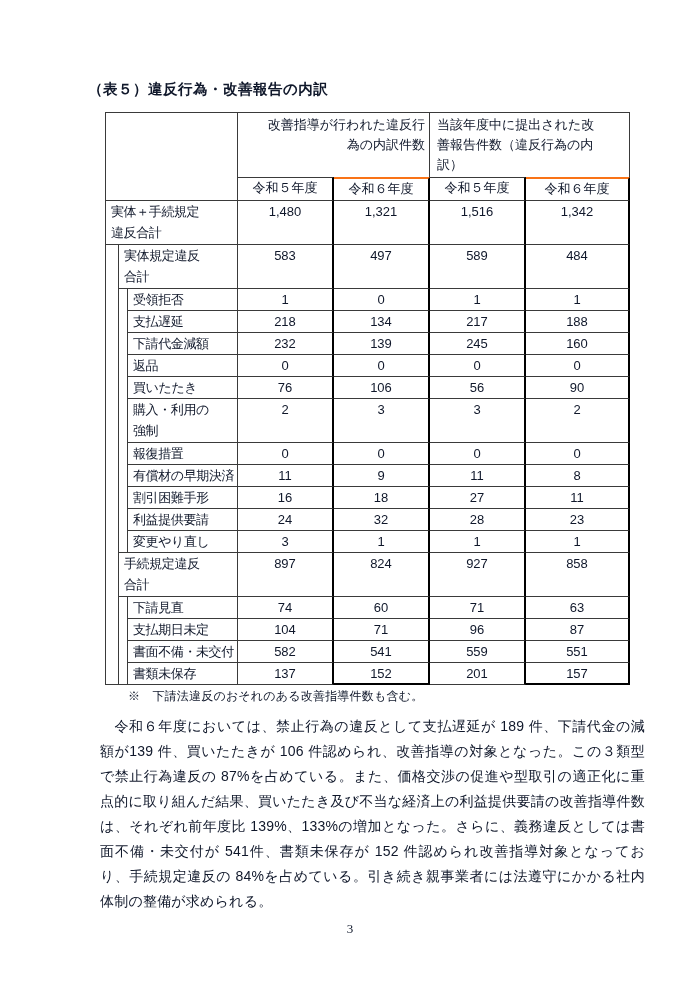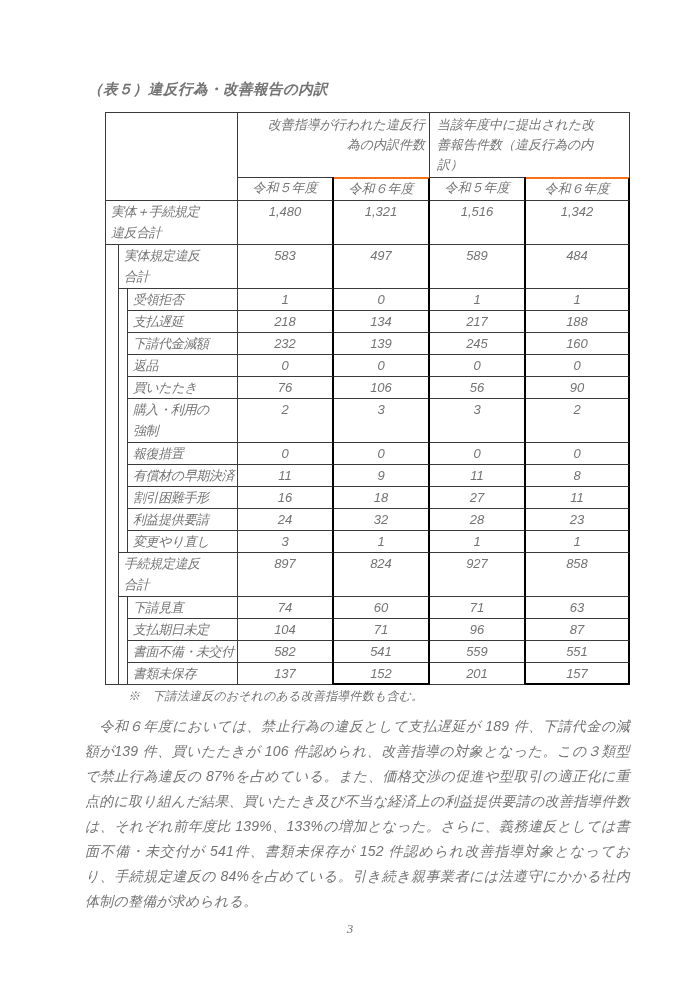--- a/index.html
+++ b/index.html
@@ -1,18 +1,18 @@
 <!DOCTYPE html>
 <html><head>
 <meta charset="utf-8">
 <style>
   html,body{margin:0;padding:0;background:#ffffff;}
   .page{
     position:relative;width:668px;height:990px;background:#ffffff;
-    font-family:"Liberation Sans",sans-serif;color:#737373;overflow:hidden;font-style:italic;
+    font-family:"Liberation Sans",sans-serif;color:#0f172a;overflow:hidden;
   }
   .title{
     position:absolute;left:88px;top:80px;
     font-size:14.5px;font-weight:600;letter-spacing:0.5px;white-space:pre;
   }
   
   #table{
     position:absolute;left:105px;top:112px;width:524px;
     border-top:1px solid #3a3a3a;border-left:1px solid #3a3a3a;
     font-size:13px;line-height:21px;
@@ -35,21 +35,21 @@
   .sA{width:13px;border-bottom:none;}
   .sB{width:9px;border-bottom:none;}
   .sbot{border-bottom:1px solid #3a3a3a;}
   .val{text-align:center;border-right:2px solid #000;}
   .bThick{border-bottom:2px solid #000;}
   .rS{height:22px;}
   .rT{height:44px;}
   
   .note{position:absolute;left:128px;top:688px;font-size:12px;letter-spacing:0.2px;white-space:pre;}
   .body-text{
-    position:absolute;left:85px;top:714px;width:545px;margin:0;
+    position:absolute;left:100px;top:714px;width:545px;margin:0;
     font-size:14px;line-height:25px;text-align:justify;letter-spacing:0.2px;
   }
   .page-number{
     position:absolute;left:0;top:921px;width:700px;text-align:center;
     font-family:"Liberation Serif",serif;font-size:13px;
   }
 </style>
 </head>
 <body>
 

